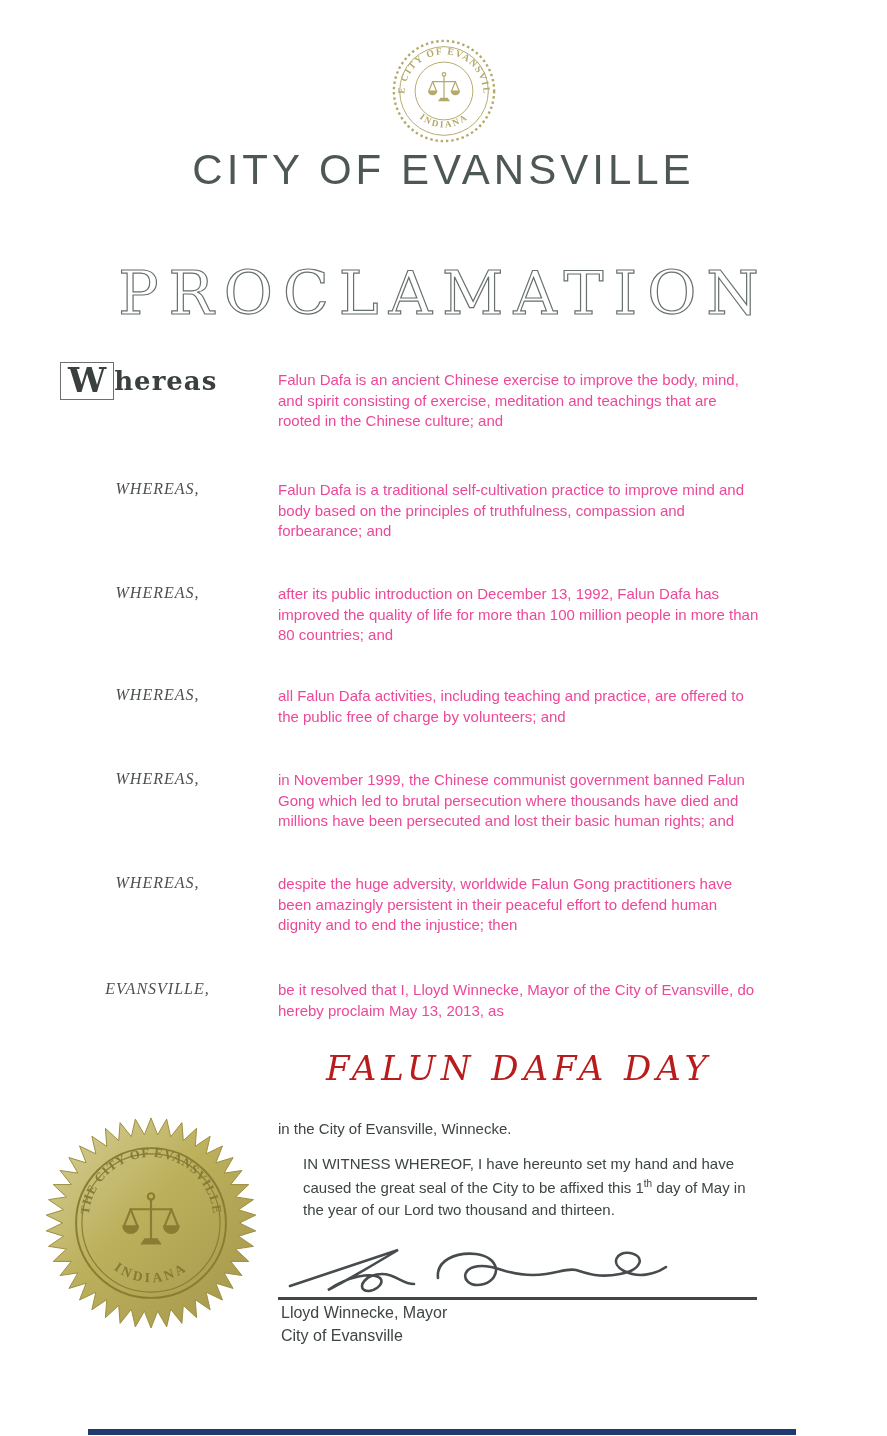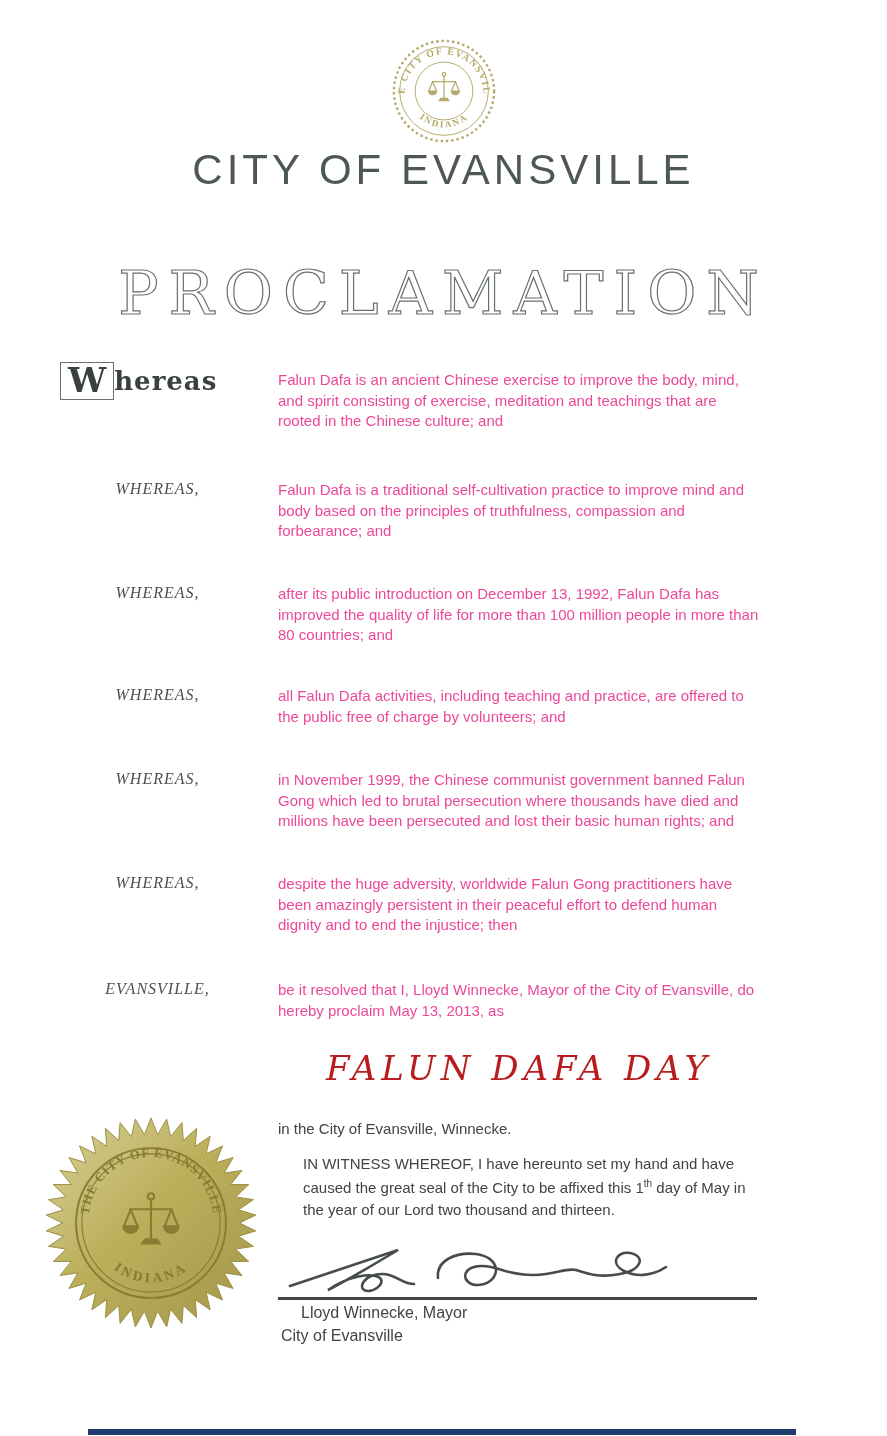--- a/index.html
+++ b/index.html
@@ -44,21 +44,21 @@
   .witness { position:absolute; left:303px; top:1153px; width:455px; font-size:15px;
     line-height:1.5; color:#3e4542; }
   .witness sup { font-size:10px; }
 
   
   .gold-seal { position:absolute; left:44px; top:1116px; width:214px; height:214px; }
 
   
   .signature-svg { position:absolute; left:286px; top:1234px; width:400px; height:66px; }
   .sig-line { position:absolute; left:278px; top:1297px; width:479px; height:3px; background:#41464a; }
-  .sig-name { position:absolute; left:281px; top:1304px; font-size:16px; color:#3e4542;margin-left:20px; }
+  .sig-name { position:absolute; left:281px; top:1304px; font-size:16px; color:#3e4542; }
   .sig-org  { position:absolute; left:281px; top:1327px; font-size:16px; color:#3e4542; }
 
   
   .bottom-bar { position:absolute; left:88px; top:1429px; width:708px; height:6px; background:#1e3a6e; }
 
   svg text { font-family:"Liberation Serif", serif; }
 </style>
 </head>
 <body>
 

